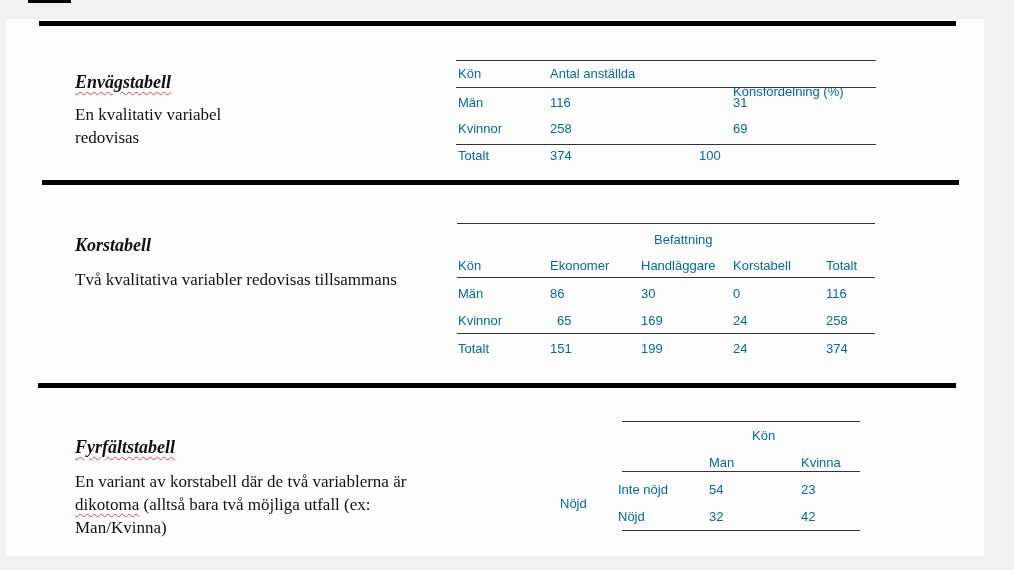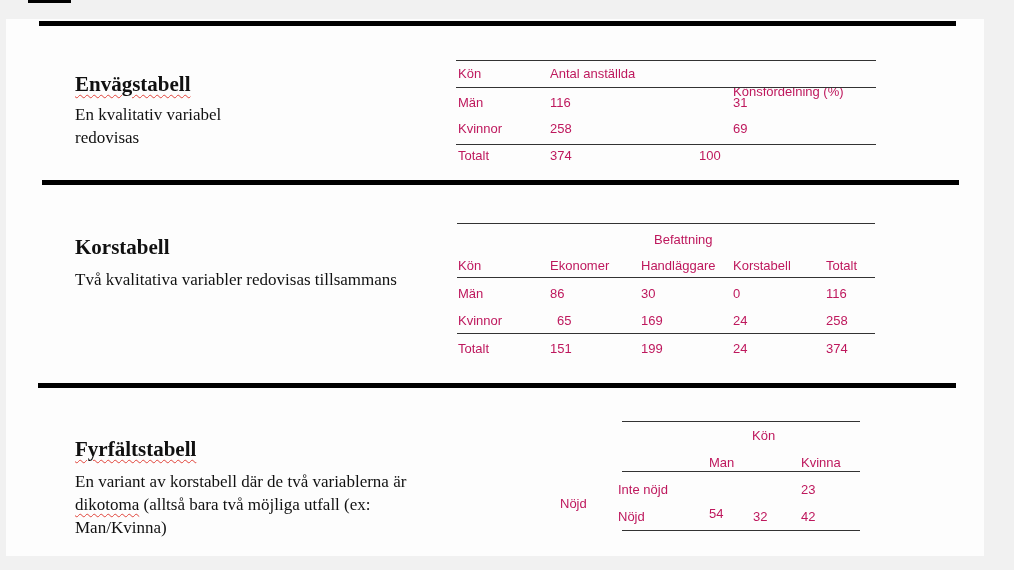--- a/index.html
+++ b/index.html
@@ -18,35 +18,36 @@
       background: #fdfdfd;
     }
     .rule {
       position: absolute; height: 5px; background: #000;
     }
     .serif {
       font-family: "Liberation Serif", "DejaVu Serif", serif;
       color: #111;
     }
     .title {
-      position: absolute; font-weight: bold; font-size: 21px;
+      position: absolute; font-weight: bold; font-size: 18px;
       white-space: nowrap;
+      font-style: italic;
     }
     .desc {
       position: absolute; font-size: 17px; line-height: 23px;
       width: 370px;
     }
     .spell {
       text-decoration: underline wavy #e0433a;
       text-decoration-thickness: 1px;
       text-underline-offset: 3px;
     }
     .tbl-line { position: absolute; height: 1px; background: #333; }
     .cell {
-      position: absolute; font-size: 13px; color: #be185d; white-space: nowrap;
+      position: absolute; font-size: 13px; color: #0369a1; white-space: nowrap;
       font-family: "Liberation Sans", sans-serif;
     }
   </style>
 </head>
 <body>
 
 <div class="prev-slide-tab"></div>
 
 <div class="page">
 
@@ -132,24 +133,24 @@
     <div class="tbl-line" style="left:616px; top:402px; width:238px;"></div>
     <div class="cell" style="left:746px; top:409px;">Kön</div>
     <div class="cell" style="left:703px; top:436px;">Man</div>
     <div class="cell" style="left:795px; top:436px;">Kvinna</div>
     <div class="tbl-line" style="left:616px; top:452px; width:238px;"></div>
 
     <div class="cell" style="left:554px; top:477px;">Nöjd</div>
 
     <div>
       <div class="cell" style="left:612px; top:463px;">Inte nöjd</div>
-      <div class="cell" style="left:703px; top:463px;margin-top:24px;">54</div>
+      <div class="cell" style="left:703px; top:463px;">54</div>
       <div class="cell" style="left:795px; top:463px;">23</div>
     </div>
     <div>
       <div class="cell" style="left:612px; top:490px;">Nöjd</div>
-      <div class="cell" style="left:703px; top:490px;margin-left:44px;">32</div>
+      <div class="cell" style="left:703px; top:490px;">32</div>
       <div class="cell" style="left:795px; top:490px;">42</div>
     </div>
     <div class="tbl-line" style="left:616px; top:511px; width:238px;"></div>
   </div>
 
 </div>
 
 </body></html>

